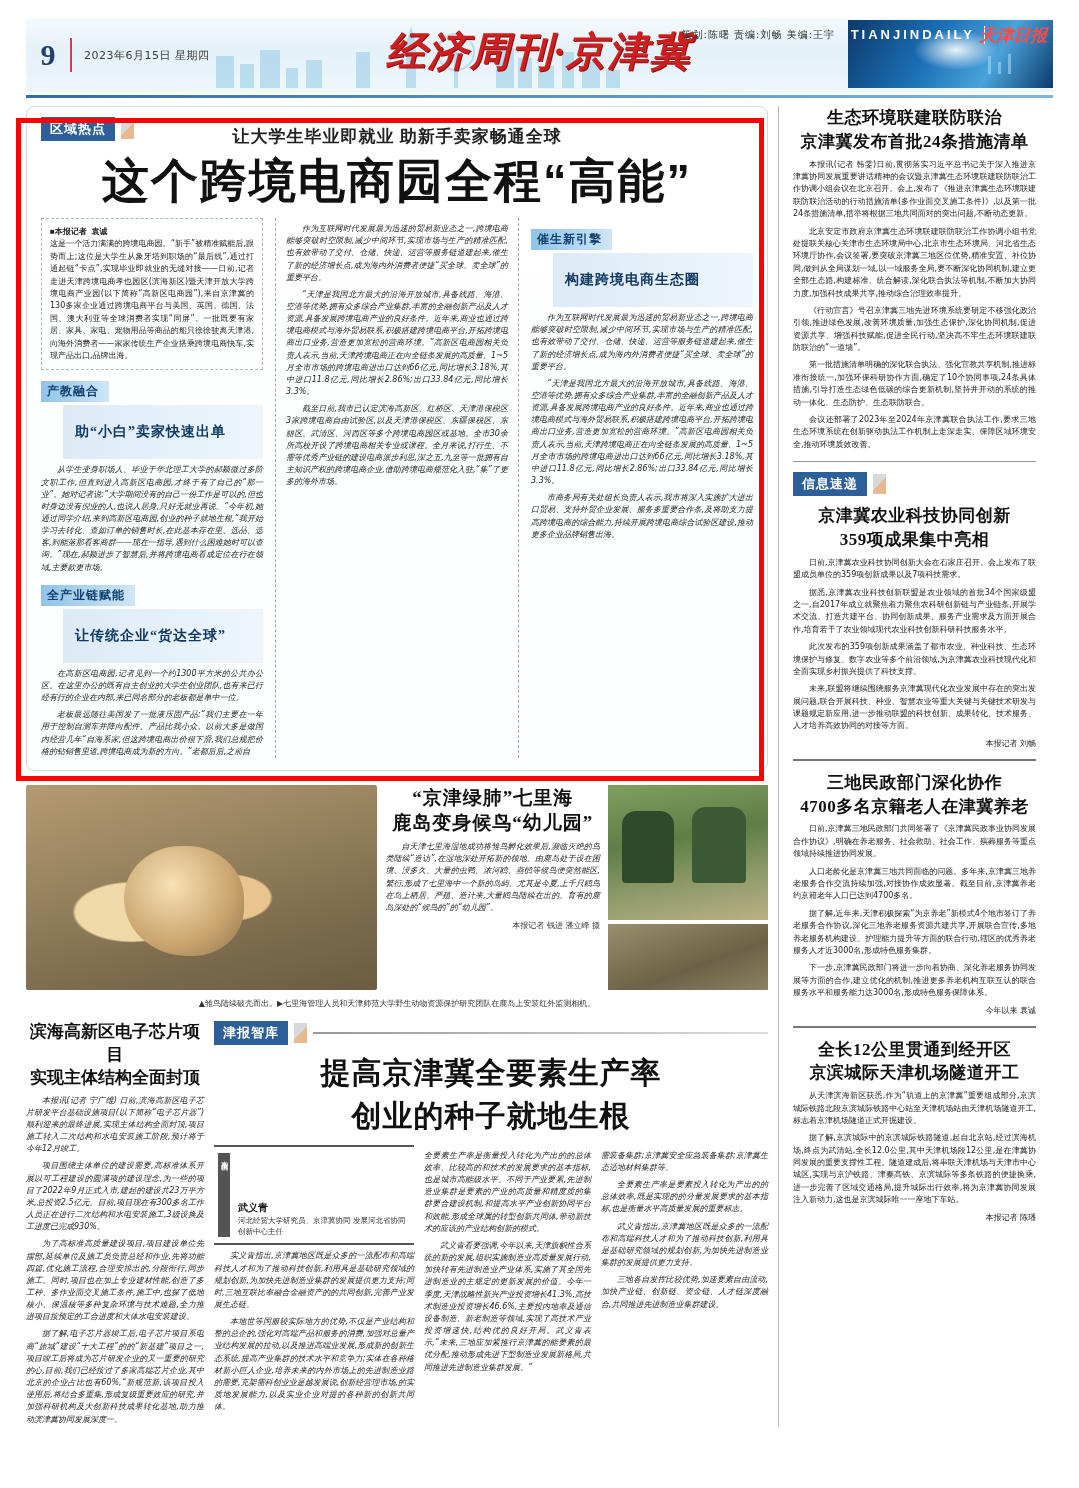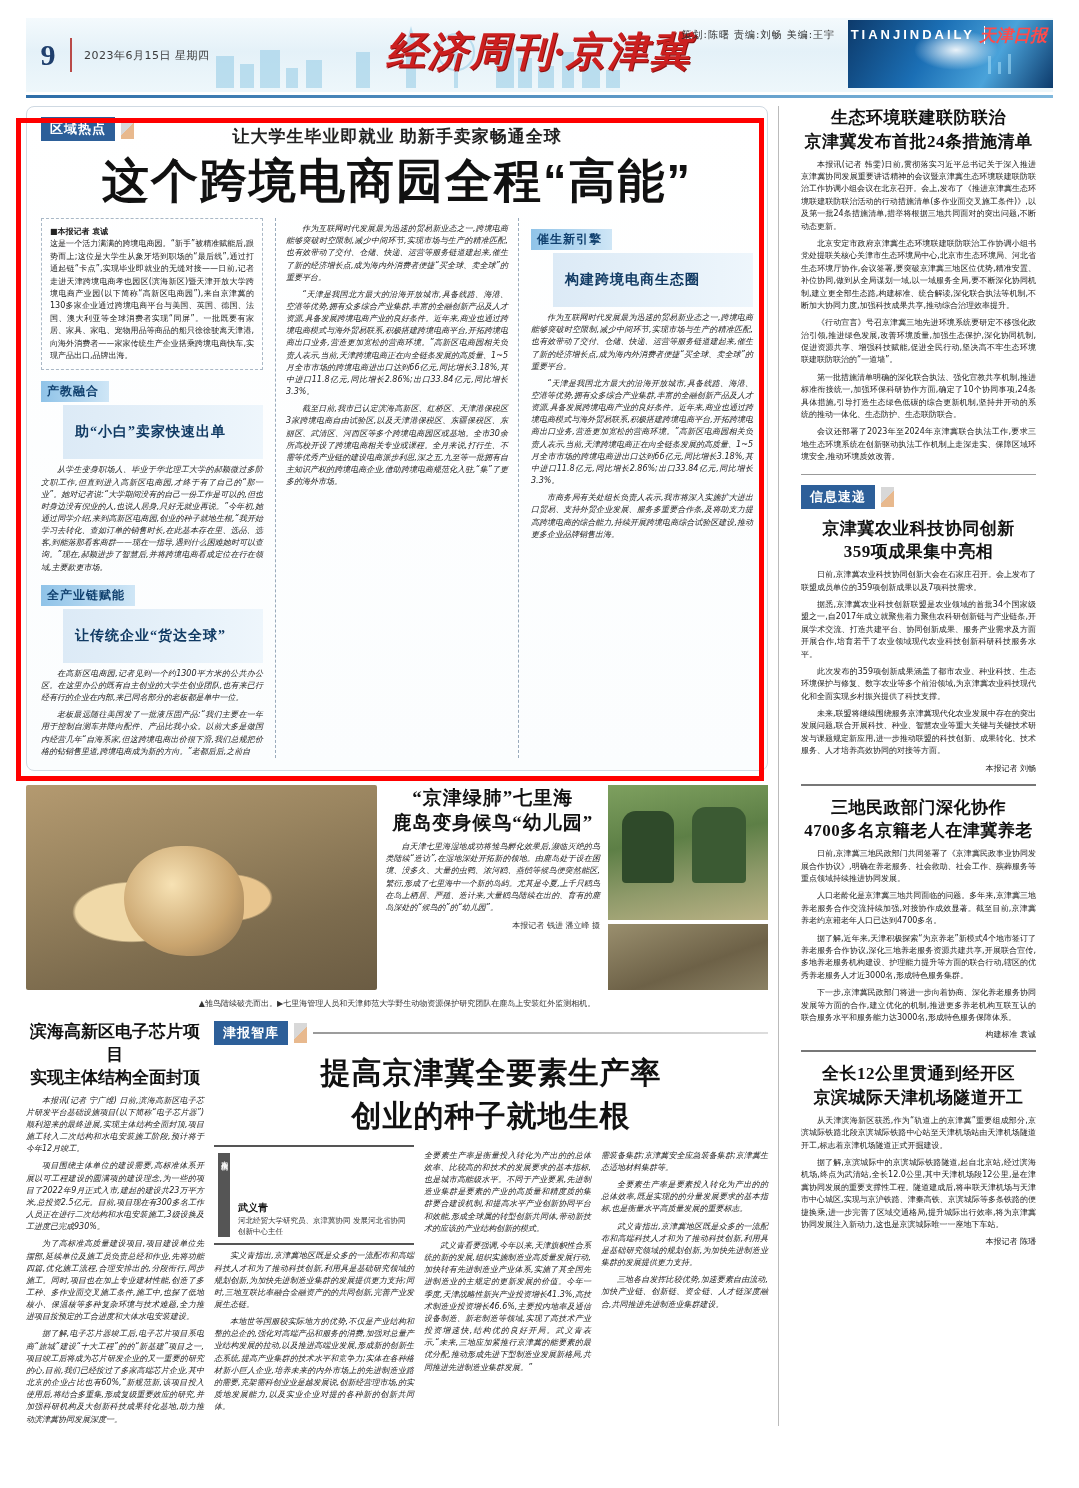--- a/index.html
+++ b/index.html
@@ -34,21 +34,21 @@
     overflow:hidden;}
   .mh-latin{position:absolute;right:78px;top:9px;font-size:13px;font-weight:bold;color:#fff;
     letter-spacing:3px;font-family:"Liberation Sans",sans-serif;}
   .mh-vline{position:absolute;right:68px;top:8px;width:1px;height:18px;background:#fff;}
   .mh-cn{position:absolute;right:6px;top:6px;font-size:17px;color:#ff4b4b;font-weight:bold;
     font-family:"Liberation Serif",serif;font-style:italic;}
 
   
   .body-wrap{ display:flex; gap:10px; margin-top:14px; }
   .col-left{ width:742px; position:relative; }
-  .col-right{ width:258px; position:relative; padding-left:22px; border-left:1px solid #bbb; }
+  .col-right{ width:258px; position:relative; padding-left:14px; border-left:1px solid #bbb; }
 
   
   .redbox{ position:absolute; left:16px; top:100px; width:748px; height:663px;
     border:5px solid #ff0000; pointer-events:none; z-index:40; }
 
   
   .feature{ border:1px solid #cfd9e2; border-radius:8px; padding:10px 14px 12px;
     background:linear-gradient(180deg,#ffffff,#fbfdfe); position:relative; }
   .tagrow{ display:flex; align-items:center; gap:6px; }
   .tag{ background:#2d5f99; color:#fff; font-size:13px; font-weight:bold; padding:3px 9px;
@@ -58,21 +58,21 @@
   .kicker{ text-align:center; font-size:17px; font-weight:bold; color:#222; margin:-16px 0 0 0;
     font-family:"Liberation Serif",serif; letter-spacing:1px; }
   .headline{ text-align:center; font-size:47px; font-weight:bold; color:#111; line-height:1.15;
     margin:6px 0 10px; letter-spacing:2px; font-family:"Liberation Sans",sans-serif; }
 
   .feat-cols{ display:flex; gap:12px; }
   .fc{ flex:1; }
   .fc-mid{ border-left:1px dashed #9ab; border-right:1px dashed #9ab; padding:0 10px; }
   .lead-box{ border:1px dashed #a9b8c6; padding:7px 8px; font-size:8px; line-height:1.55;
     text-align:justify; color:#222; }
-  .byline-sq{ font-weight:bold; }
+  .byline-sq{ font-weight:bold;font-family:Liberation Mono, monospace; }
 
   .sub-tagwrap{ margin:10px 0 4px; }
   .sub-tag{ display:inline-block; background:linear-gradient(90deg,#8fc3e8,#cfe6f6);
     color:#10406e; font-size:12px; font-weight:bold; padding:2px 10px 2px 6px;
     font-family:"Liberation Serif",serif; letter-spacing:1px;}
   .sub-title{ display:block; margin:3px 0 0 22px; background:linear-gradient(90deg,#dceaf6,#eef6fc);
     color:#103a63; font-size:14px; font-weight:bold; padding:18px 12px;
     font-family:"Liberation Serif",serif; letter-spacing:1px; }
 
   .ptext{ font-size:8px; line-height:1.52; text-align:justify; color:#222; margin:5px 0 0;
@@ -329,21 +329,21 @@
 
       <div class="r-rule-d"></div>
 
       <div>
         <div class="r-title">三地民政部门深化协作</div>
         <div class="r-title">4700多名京籍老人在津冀养老</div>
         <p class="r-text">日前,京津冀三地民政部门共同签署了《京津冀民政事业协同发展合作协议》,明确在养老服务、社会救助、社会工作、殡葬服务等重点领域持续推进协同发展。</p>
         <p class="r-text">人口老龄化是京津冀三地共同面临的问题。多年来,京津冀三地养老服务合作交流持续加强,对接协作成效显著。截至目前,京津冀养老约京籍老年人口已达到4700多名。</p>
         <p class="r-text">据了解,近年来,天津积极探索“为京养老”新模式4个地市签订了养老服务合作协议,深化三地养老服务资源共建共享,开展联合宣传,多地养老服务机构建设、护理能力提升等方面的联合行动,辖区的优秀养老服务人才近3000名,形成特色服务集群。</p>
         <p class="r-text">下一步,京津冀民政部门将进一步向着协商、深化养老服务协同发展等方面的合作,建立优化的机制,推进更多养老机构互联互认的联合服务水平和服务能力达3000名,形成特色服务保障体系。</p>
-        <div class="r-byline">构建标准 袁诚</div>
+        <div class="r-byline">今年以来 袁诚</div>
       </div>
 
       <div class="r-rule-d"></div>
 
       <div>
         <div class="r-title">全长12公里贯通到经开区</div>
         <div class="r-title">京滨城际天津机场隧道开工</div>
         <p class="r-text">从天津滨海新区获悉,作为“轨道上的京津冀”重要组成部分,京滨城际铁路北段京滨城际铁路中心站至天津机场站由天津机场隧道开工,标志着京津机场隧道正式开掘建设。</p>
         <p class="r-text">据了解,京滨城际中的京滨城际铁路隧道,起自北京站,经过滨海机场,终点为武清站,全长12.0公里,其中天津机场段12公里,是在津冀协同发展的重要支撑性工程。隧道建成后,将串联天津机场与天津市中心城区,实现与京沪铁路、津秦高铁、京滨城际等多条铁路的便捷换乘,进一步完善了区域交通格局,提升城际出行效率,将为京津冀协同发展注入新动力,这也是京滨城际唯一一座地下车站。</p>
         <div class="r-byline">本报记者 陈璠</div>

